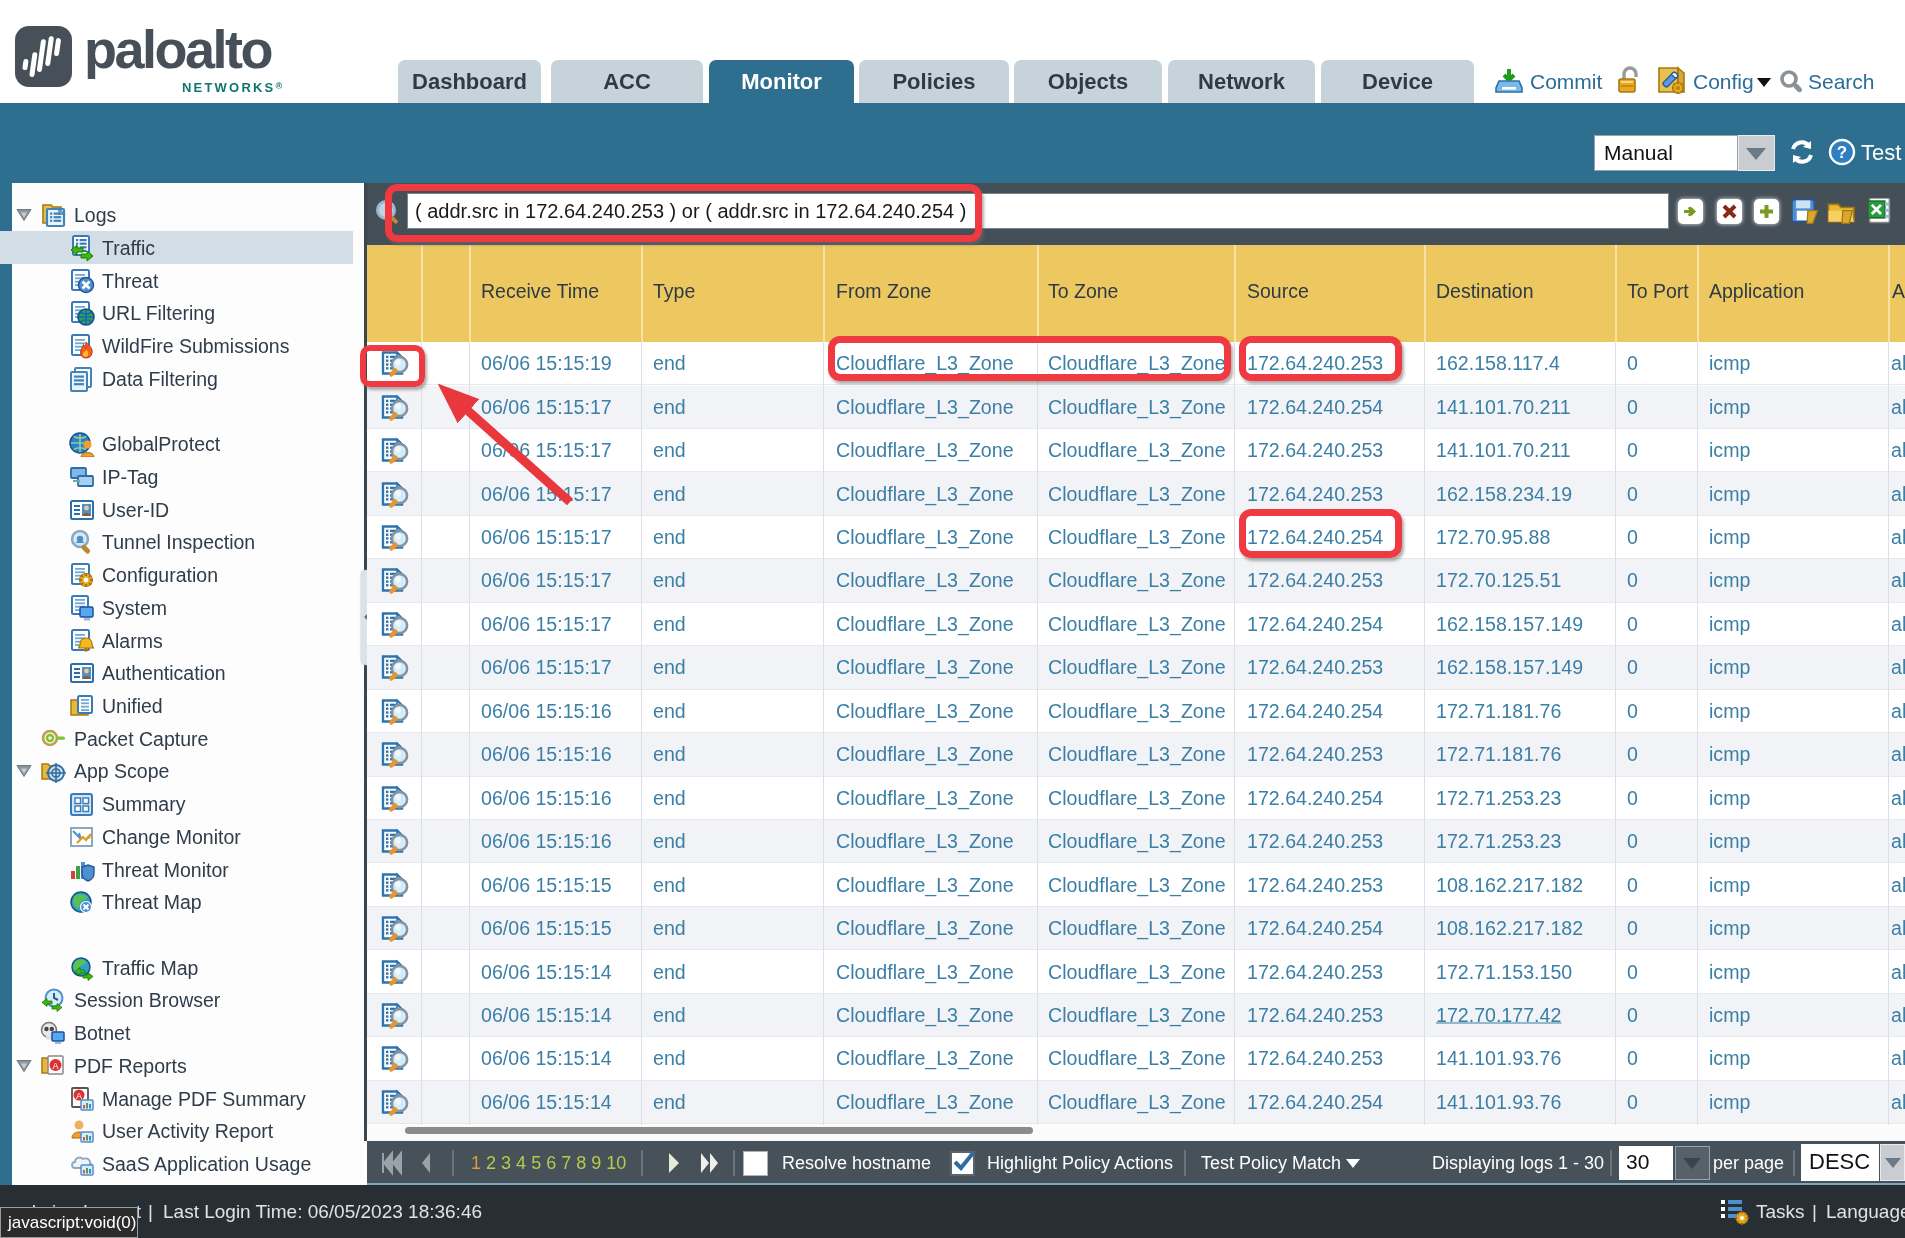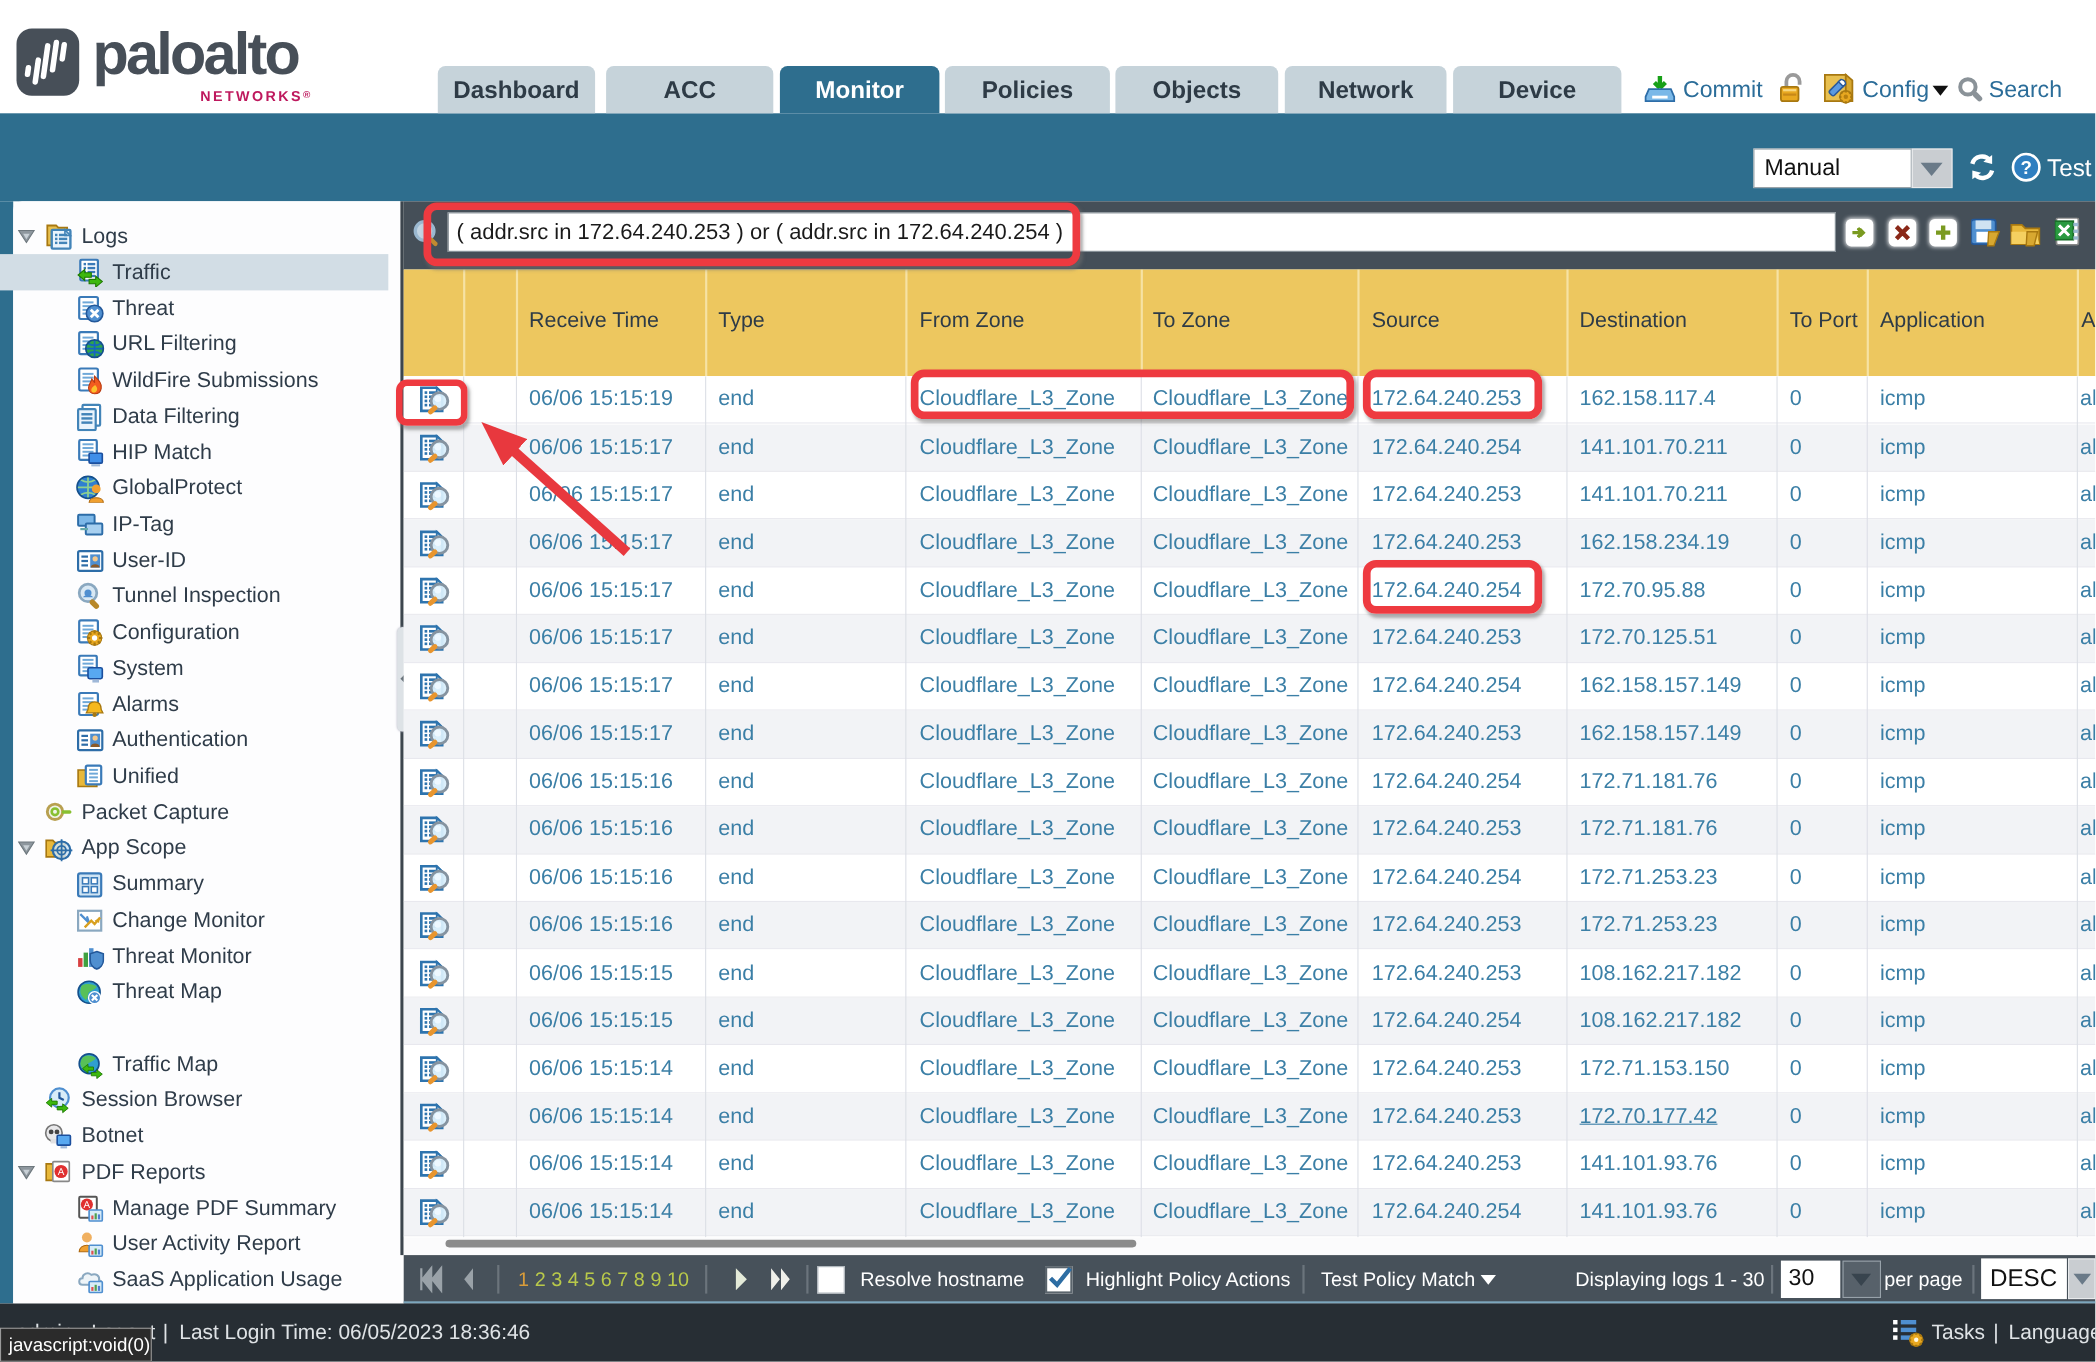--- a/index.html
+++ b/index.html
@@ -4,21 +4,21 @@
 <style>
 * { margin:0; padding:0; box-sizing:border-box; }
 html,body { width:1905px; height:1238px; overflow:hidden; background:#fff;
   font-family:"Liberation Sans", sans-serif; }
 #stage { position:relative; width:1905px; height:1238px; overflow:hidden; }
 .abs { position:absolute; }
 #hdr { position:absolute; left:0; top:0; width:1905px; height:103px; background:#fff; }
 #tealband { position:absolute; left:0; top:103px; width:1905px; height:80px; background:#2e6e8e; }
 #logobox { position:absolute; left:15px; top:26px; width:57px; height:61px; border-radius:14px; background:#474f58; }
 #logotext { position:absolute; left:84px; top:18px; font-size:54px; letter-spacing:-2.5px; color:#474f58; font-weight:bold;}
-#networks { position:absolute; left:182px; top:80px; font-size:13px; letter-spacing:2.2px; color:#be185d; font-weight:bold;}
+#networks { position:absolute; left:182px; top:80px; font-size:13px; letter-spacing:2.2px; color:#0f766e; font-weight:bold;}
 .tab { position:absolute; top:60px; height:43px; background:#c6d3da; border-radius:7px 7px 0 0;
   color:#2e3b46; font-size:22px; text-align:center; line-height:44px; font-weight:bold; }
 .tab.active { background:#2e6e8e; color:#fff; }
 .toplink { position:absolute; top:60px; height:43px; line-height:43px; color:#2b6d99; font-size:21px; }
 #manualbox { position:absolute; left:1594px; top:135px; width:144px; height:36px; background:#fff; border:1px solid #98a2a8; font-size:21px; color:#111; line-height:34px; padding-left:9px; }
 #manualbtn { position:absolute; left:1738px; top:135px; width:37px; height:36px; background:#c9cdd1; border:1px solid #e8eaec; }
 #helptext { position:absolute; left:1861px; top:140px; font-size:22px; color:#fff; }
 #leftteal { position:absolute; left:0; top:183px; width:12px; height:1002px; background:#2e6e8e; }
 #sidebar { position:absolute; left:12px; top:183px; width:352px; height:1002px; background:#fdfdfe; border-radius:8px 0 0 0; }
 #splitter { position:absolute; left:364px; top:183px; width:3px; height:958px; background:#3d464e; }
@@ -212,32 +212,20 @@
   <div class="trow" style="top:362.2px;">
       <svg class="ticon" style="left:69px;" viewBox="0 0 26 26">
         <rect x="6" y="2" width="16" height="19" rx="1" fill="#fff" stroke="#4284b8" stroke-width="2"></rect>
         <rect x="2" y="6" width="16" height="19" rx="1" fill="#eaf4fc" stroke="#4284b8" stroke-width="2"></rect>
         <rect x="5" y="9.5" width="10" height="2.2" fill="#4284b8"></rect>
         <rect x="5" y="13.3" width="10" height="2.2" fill="#4284b8"></rect>
         <rect x="5" y="17.1" width="10" height="2.2" fill="#4284b8"></rect>
       </svg>
       <div class="lbl" style="left:102px;">Data Filtering</div>
     </div>
-  <div class="trow" style="top:395.0px;">
-      <svg class="ticon" style="left:69px;" viewBox="0 0 26 26">
-        <rect x="3" y="1" width="16" height="18" rx="1.5" fill="#fff" stroke="#3a7ab8" stroke-width="2"></rect>
-        <rect x="6" y="4.0" width="10" height="1.8" fill="#6fa8d8"></rect>
-        <rect x="6" y="7.4" width="10" height="1.8" fill="#6fa8d8"></rect>
-        <rect x="6" y="10.8" width="10" height="1.8" fill="#6fa8d8"></rect>
-        <rect x="6" y="14.2" width="10" height="1.8" fill="#6fa8d8"></rect>
-        <rect x="12" y="13" width="12" height="9" rx="1" fill="#3f8ee8" stroke="#1b4f9e" stroke-width="1.5"></rect>
-        <rect x="14" y="23" width="8" height="2" fill="#9fb8d8"></rect>
-      </svg>
-      <div class="lbl" style="left:102px;">HIP Match</div>
-    </div>
   <div class="trow" style="top:427.7px;">
       <svg class="ticon" style="left:69px;" viewBox="0 0 26 26">
         <circle cx="11" cy="12" r="10" fill="#2f7fd0"></circle>
         <path d="M1 12 h20 M11 2 v20 M4 5 a13 13 0 0 0 14 0 M4 19 a13 13 0 0 1 14 0" stroke="#8ed08e" stroke-width="1.6" fill="none"></path>
         <circle cx="11" cy="12" r="10" fill="none" stroke="#14508c" stroke-width="1.5"></circle>
         <circle cx="18.5" cy="13.5" r="4" fill="#f0a030"></circle>
         <path d="M12 26 C12 20 25 20 25 26 Z" fill="#f0a030" stroke="#b06a10" stroke-width="1"></path>
       </svg>
       <div class="lbl" style="left:102px;">GlobalProtect</div>
     </div>

